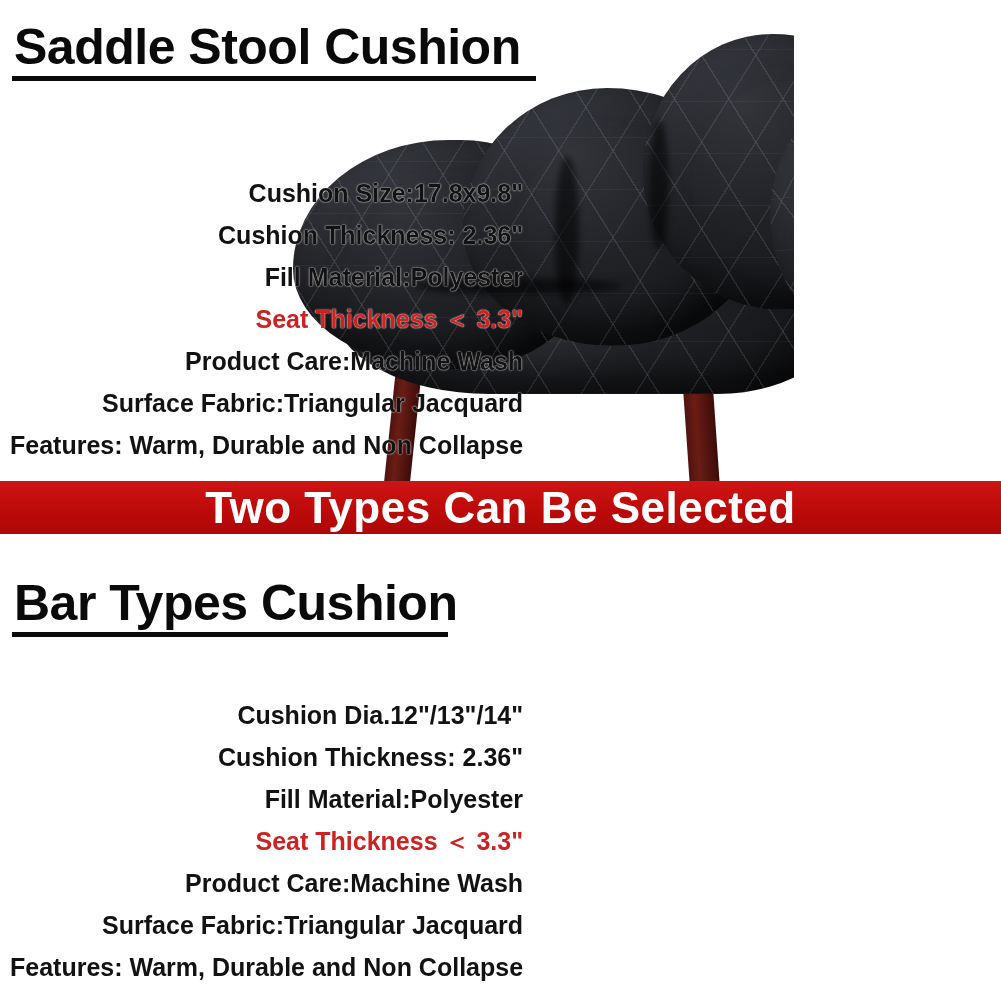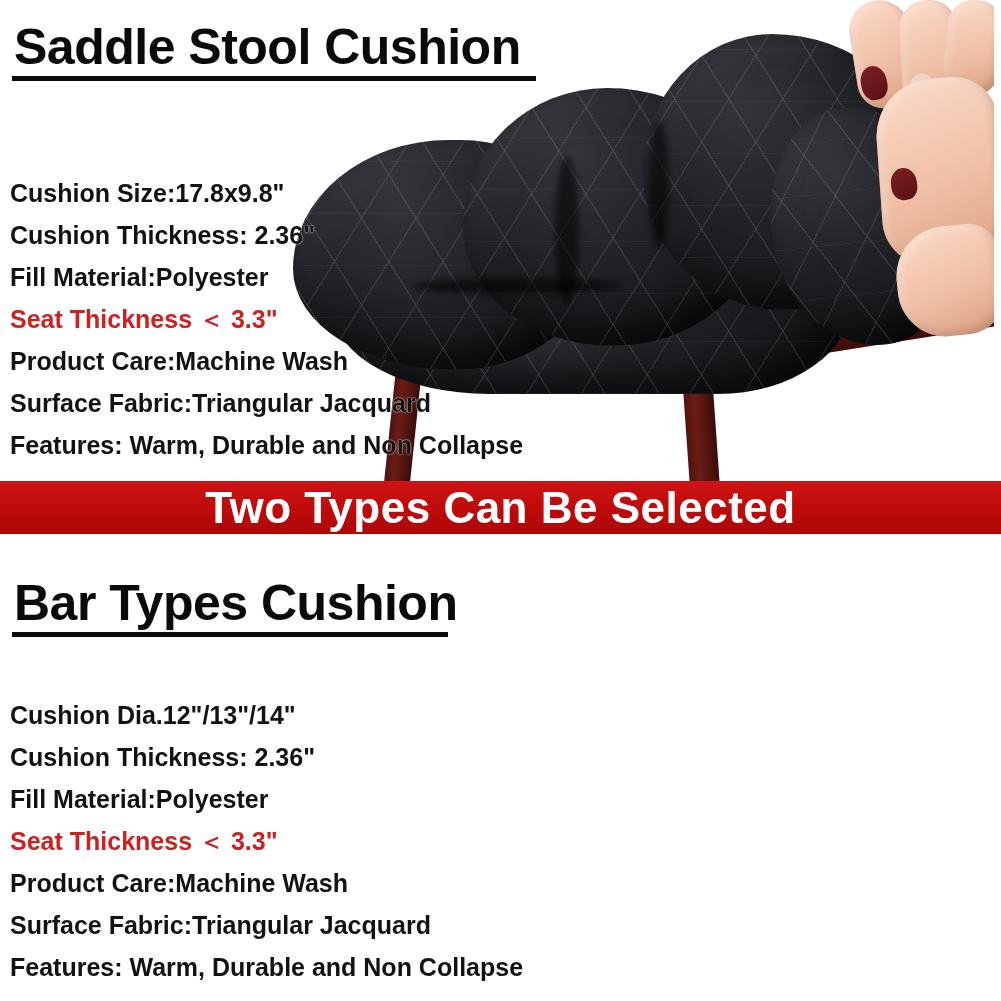--- a/index.html
+++ b/index.html
@@ -1,21 +1,21 @@
 <!DOCTYPE html>
 <html><head>
 <meta charset="utf-8">
 <style>
   html,body{margin:0;padding:0;background:#ffffff;}
   body{width:1001px;height:1001px;overflow:hidden;
        font-family:"Liberation Sans","DejaVu Sans",sans-serif;}
   .page{position:relative;width:1001px;height:1001px;background:#fff;}
 
   
-  .panel{position:absolute;left:0;width:994px;overflow:hidden;background:#fff;}
+  .panel{position:absolute;left:0;width:794px;overflow:hidden;background:#fff;text-align:right;}
   .panel-top{top:0;height:481px;}
   .panel-bottom{top:534px;height:467px;}
 
   
   .title{position:absolute;font-weight:bold;color:#0a0a0a;letter-spacing:-0.5px;
          white-space:nowrap;line-height:1;}
   .title-rule{position:absolute;height:5px;background:#0a0a0a;}
 
   #title-saddle{left:14px;top:22px;font-size:50px;}
   #rule-saddle{left:12px;top:76px;width:524px;}

